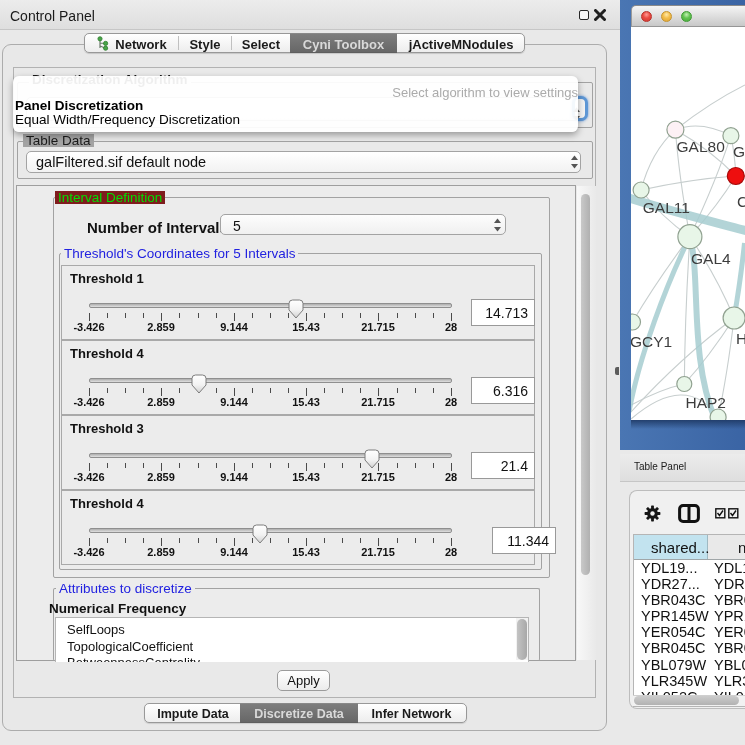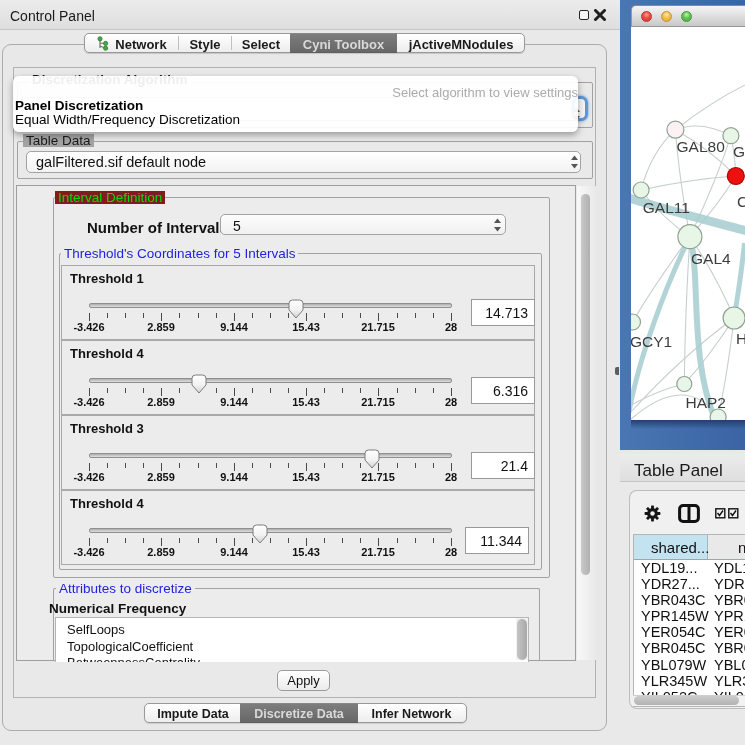--- a/index.html
+++ b/index.html
@@ -163,21 +163,21 @@
 <div class="ticks-maj" style="left:89px;top:538px;width:364px;"></div>
 <svg class="thumb" style="left:252px;top:524px;" viewBox="0 0 16 20">
     <path d="M1 4.5 Q1 1 4.5 1 L11.5 1 Q15 1 15 4.5 L15 11 L8 19 L1 11 Z" fill="url(#thg)" stroke="#7d7d7d" stroke-width="1"></path>
   </svg>
 <div class="slab" style="left:89px;top:546px;">-3.426</div>
 <div class="slab" style="left:161px;top:546px;">2.859</div>
 <div class="slab" style="left:234px;top:546px;">9.144</div>
 <div class="slab" style="left:306px;top:546px;">15.43</div>
 <div class="slab" style="left:378px;top:546px;">21.715</div>
 <div class="slab" style="left:451px;top:546px;">28</div>
-<div class="vfield" style="left:465px;top:527px;">11.344</div>
+<div class="vfield" style="left:492px;top:527px;">11.344</div>
 
 <svg width="0" height="0" style="position:absolute;">
   <defs>
     <linearGradient id="thg" x1="0" y1="0" x2="0" y2="1">
       <stop offset="0" stop-color="#ffffff"></stop>
         <stop offset="0.55" stop-color="#f2f2f2"></stop>
         <stop offset="1" stop-color="#d2d2d2"></stop>
     </linearGradient>
   </defs>
 </svg>
@@ -259,21 +259,21 @@
     <text x="106" y="180">C</text>
     <text x="11.8" y="186">GAL11</text>
     <text x="60" y="237">GAL4</text>
     <text x="-1" y="320">GCY1</text>
     <text x="105" y="317">H</text>
     <text x="54.5" y="380.5">HAP2</text>
   </g>
 </svg>
 
 <div class="abs" style="left:620px;top:454px;width:125px;height:28px;background:linear-gradient(#ececec,#dedede);border-bottom:1px solid #c6c6c6;"></div>
-<div class="abs" style="left:634px;top:461px;font-size:17px;color:#1a1a1a;">Table Panel</div>
+<div class="abs" style="left:634px;top:461px;font-size:10px;color:#1a1a1a;">Table Panel</div>
 
 <div class="abs" style="left:629px;top:490px;width:116px;height:219px;background:#f0f0f0;border:1px solid #bdbdbd;border-radius:8px 0 0 8px;border-right:none;"></div>
 
 <svg class="abs" style="left:644px;top:505px;" width="17" height="17" viewBox="0 0 17 17">
   <g fill="#151515">
     <circle cx="8.5" cy="8.5" r="5.4"></circle>
     <g>
       <rect x="7.1" y="0.6" width="2.8" height="4" rx="0.6"></rect>
       <rect x="7.1" y="12.4" width="2.8" height="4" rx="0.6"></rect>
       <rect x="0.6" y="7.1" width="4" height="2.8" rx="0.6"></rect>

